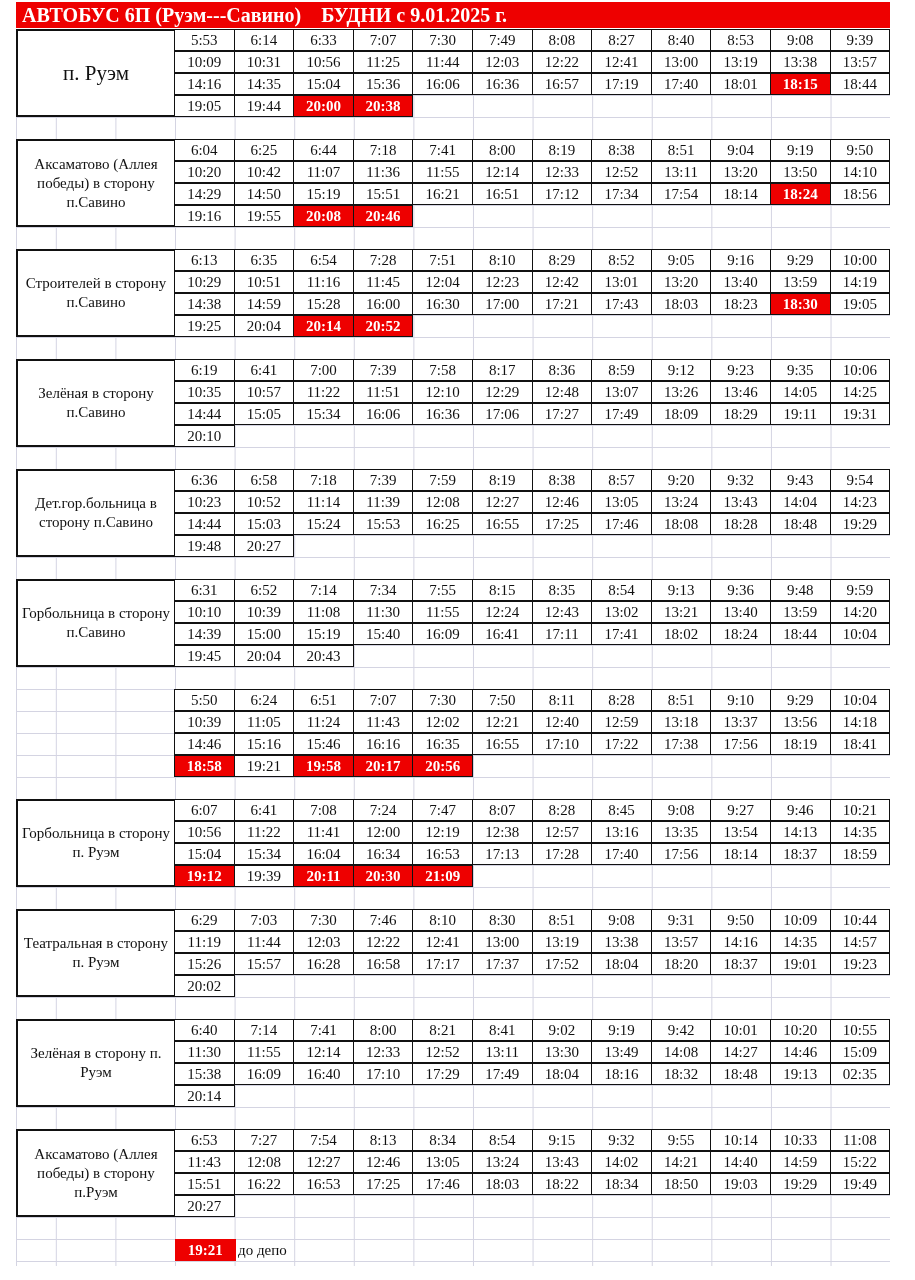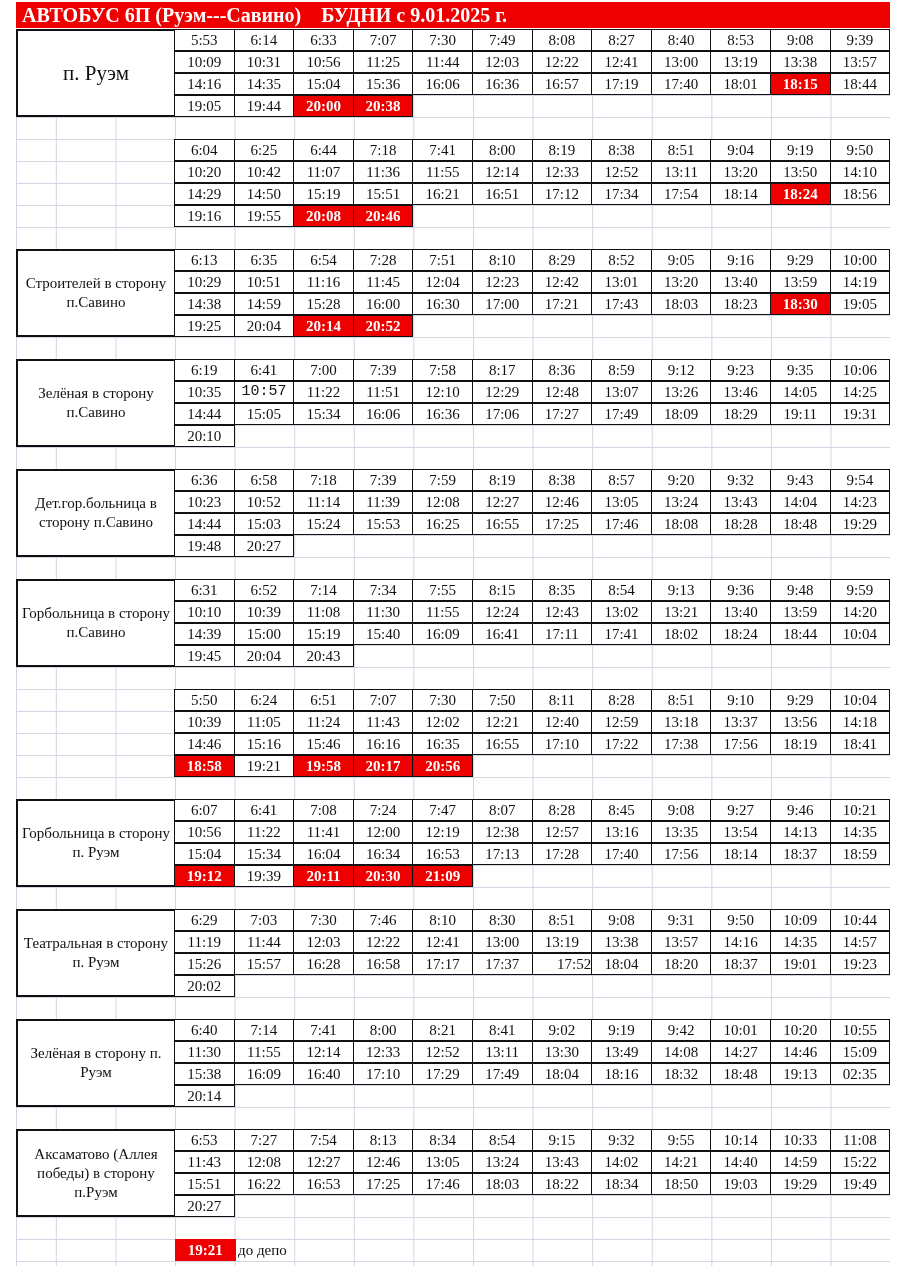--- a/index.html
+++ b/index.html
@@ -74,20 +74,21 @@
         <div class="cell" style="top: 44px; left: 634.8px;">17:40</div>
         <div class="cell" style="top: 44px; left: 694.4px;">18:01</div>
         <div class="cell red" style="top: 44px; left: 754px;">18:15</div>
         <div class="cell" style="top: 44px; left: 813.6px;">18:44</div>
         <div class="cell" style="top: 66px; left: 158px;">19:05</div>
         <div class="cell" style="top: 66px; left: 217.6px;">19:44</div>
         <div class="cell red" style="top: 66px; left: 277.2px;">20:00</div>
         <div class="cell red" style="top: 66px; left: 336.8px;">20:38</div>
       </div>
       <div class="block" style="top: 139px;">
+        <div class="stop">Аксаматово (Аллея победы) в сторону п.Савино</div>
         <div class="cell" style="top: 0px; left: 158px;">6:04</div>
         <div class="cell" style="top: 0px; left: 217.6px;">6:25</div>
         <div class="cell" style="top: 0px; left: 277.2px;">6:44</div>
         <div class="cell" style="top: 0px; left: 336.8px;">7:18</div>
         <div class="cell" style="top: 0px; left: 396.4px;">7:41</div>
         <div class="cell" style="top: 0px; left: 456px;">8:00</div>
         <div class="cell" style="top: 0px; left: 515.6px;">8:19</div>
         <div class="cell" style="top: 0px; left: 575.2px;">8:38</div>
         <div class="cell" style="top: 0px; left: 634.8px;">8:51</div>
         <div class="cell" style="top: 0px; left: 694.4px;">9:04</div>
@@ -173,21 +174,21 @@
         <div class="cell" style="top: 0px; left: 336.8px;">7:39</div>
         <div class="cell" style="top: 0px; left: 396.4px;">7:58</div>
         <div class="cell" style="top: 0px; left: 456px;">8:17</div>
         <div class="cell" style="top: 0px; left: 515.6px;">8:36</div>
         <div class="cell" style="top: 0px; left: 575.2px;">8:59</div>
         <div class="cell" style="top: 0px; left: 634.8px;">9:12</div>
         <div class="cell" style="top: 0px; left: 694.4px;">9:23</div>
         <div class="cell" style="top: 0px; left: 754px; font-family: Liberation Serif, serif;">9:35</div>
         <div class="cell" style="top: 0px; left: 813.6px;">10:06</div>
         <div class="cell" style="top: 22px; left: 158px;">10:35</div>
-        <div class="cell" style="top: 22px; left: 217.6px; font-family: Liberation Mono, monospace;">10:57</div>
+        <div class="cell" style="top: 22px; left: 217.6px;">10:57</div>
         <div class="cell" style="top: 22px; left: 277.2px;">11:22</div>
         <div class="cell" style="top: 22px; left: 336.8px;">11:51</div>
         <div class="cell" style="top: 22px; left: 396.4px;">12:10</div>
         <div class="cell" style="top: 22px; left: 456px;">12:29</div>
         <div class="cell" style="top: 22px; left: 515.6px;">12:48</div>
         <div class="cell" style="top: 22px; left: 575.2px;">13:07</div>
         <div class="cell" style="top: 22px; left: 634.8px;">13:26</div>
         <div class="cell" style="top: 22px; left: 694.4px;">13:46</div>
         <div class="cell" style="top: 22px; left: 754px;">14:05</div>
         <div class="cell" style="top: 22px; left: 813.6px;">14:25</div>
@@ -400,21 +401,21 @@
         <div class="cell" style="top: 22px; left: 634.8px;">13:57</div>
         <div class="cell" style="top: 22px; left: 694.4px;">14:16</div>
         <div class="cell" style="top: 22px; left: 754px;">14:35</div>
         <div class="cell" style="top: 22px; left: 813.6px;">14:57</div>
         <div class="cell" style="top: 44px; left: 158px;">15:26</div>
         <div class="cell" style="top: 44px; left: 217.6px;">15:57</div>
         <div class="cell" style="top: 44px; left: 277.2px;">16:28</div>
         <div class="cell" style="top: 44px; left: 336.8px;">16:58</div>
         <div class="cell" style="top: 44px; left: 396.4px;">17:17</div>
         <div class="cell" style="top: 44px; left: 456px;">17:37</div>
-        <div class="cell" style="top: 44px; left: 515.6px; text-align: right;">17:52</div>
+        <div class="cell" style="top: 44px; left: 515.6px;">17:52</div>
         <div class="cell" style="top: 44px; left: 575.2px;">18:04</div>
         <div class="cell" style="top: 44px; left: 634.8px;">18:20</div>
         <div class="cell" style="top: 44px; left: 694.4px;">18:37</div>
         <div class="cell" style="top: 44px; left: 754px;">19:01</div>
         <div class="cell" style="top: 44px; left: 813.6px;">19:23</div>
         <div class="cell" style="top: 66px; left: 158px;">20:02</div>
       </div>
       <div class="block" style="top: 1019px;">
         <div class="stop">Зелёная в сторону п. Руэм</div>
         <div class="cell" style="top: 0px; left: 158px;">6:40</div>

